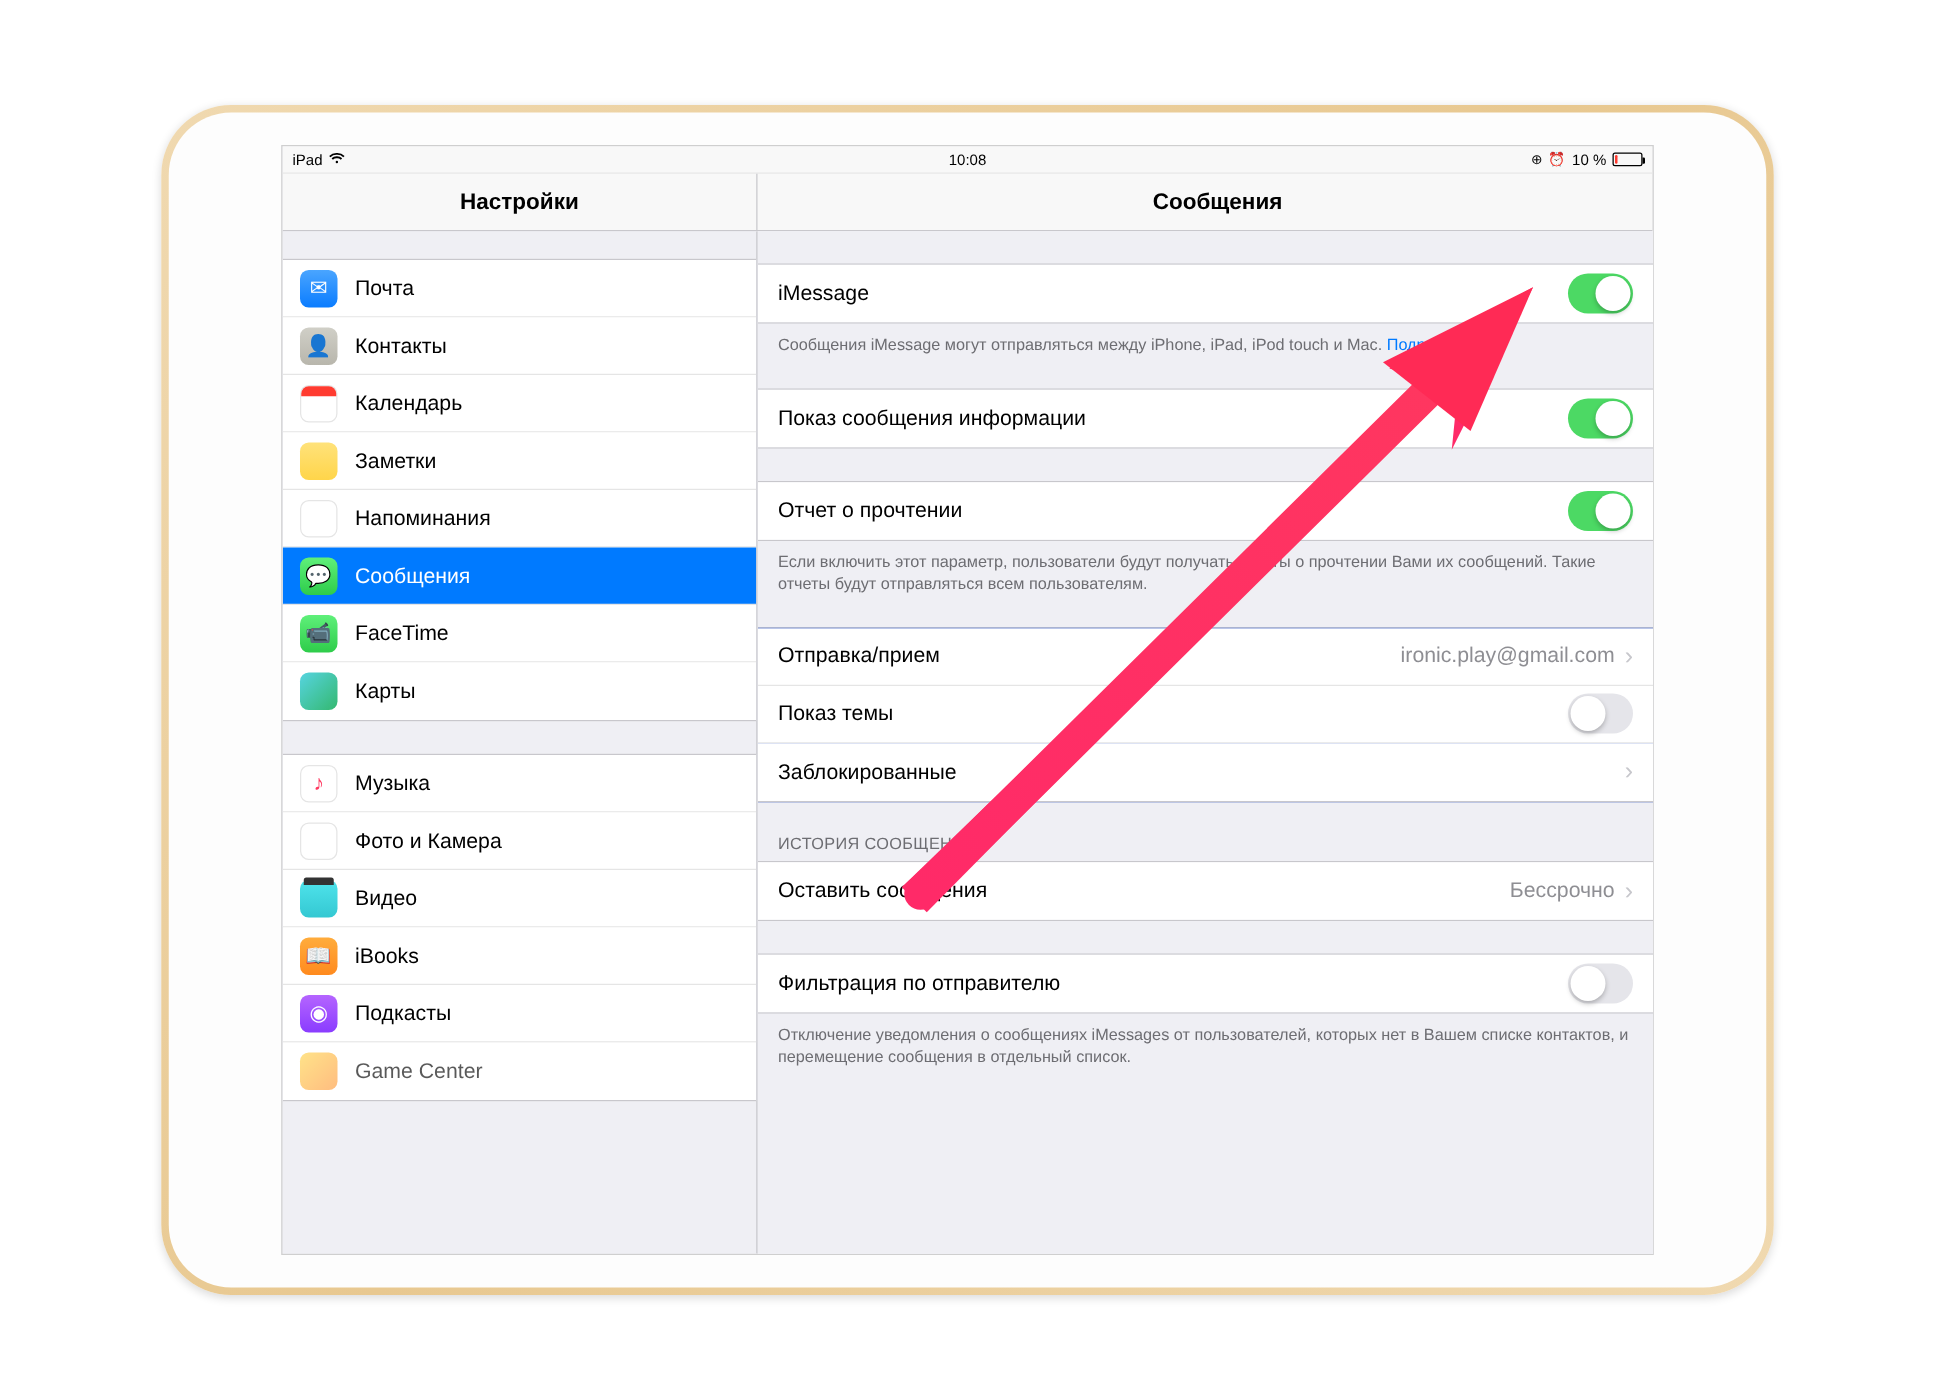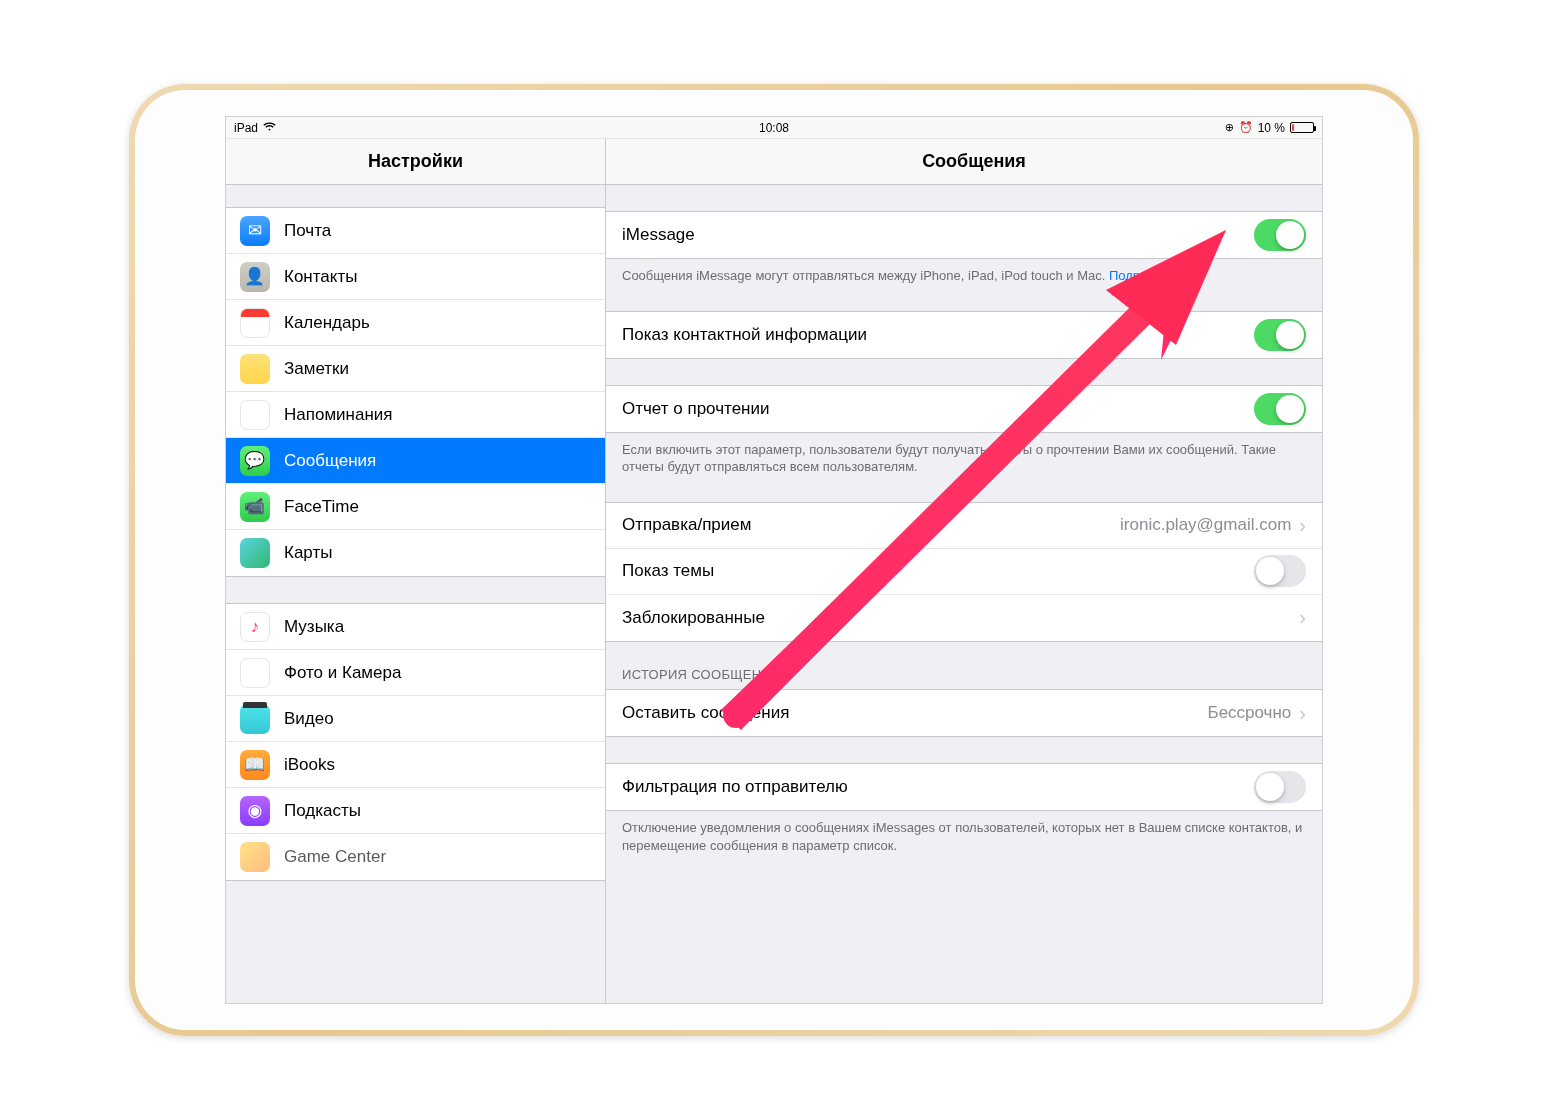--- a/index.html
+++ b/index.html
@@ -315,21 +315,21 @@
                 </div>
             </div>
           </div>
           <div class="footer-text">
             <span>Сообщения iMessage могут отправляться между iPhone, iPad, iPod touch и Mac.</span>
             <span class="link-more">Подробнее…</span>
           </div>
 
           <div class="cell-group">
             <div class="cell">
-              <span class="label">Показ контактной информации</span>
+              <span class="label">Показ сообщения информации</span>
               <div class="switch on">
                   <div class="knob"></div>
                 </div>
             </div>
           </div>
 
           <div class="cell-group">
             <div class="cell">
               <span class="label">Отчет о прочтении</span>
               <div class="switch on">
@@ -367,21 +367,21 @@
           </div>
 
           <div class="cell-group">
             <div class="cell">
               <span class="label">Фильтрация по отправителю</span>
               <div class="switch">
                   <div class="knob"></div>
                 </div>
             </div>
           </div>
-          <div class="footer-text">Отключение уведомления о сообщениях iMessages от пользователей, которых нет в Вашем списке контактов, и перемещение сообщения в параметр список.</div>
+          <div class="footer-text">Отключение уведомления о сообщениях iMessages от пользователей, которых нет в Вашем списке контактов, и перемещение сообщения в отдельный список.</div>
 
           <svg class="arrow-svg" style="left:0; top:0;" width="730" height="700">
             <defs>
               <linearGradient id="arrgrad" x1="0" y1="1" x2="1" y2="0">
                 <stop offset="0%" stop-color="#ff2a68"></stop>
                 <stop offset="100%" stop-color="#ff375f"></stop>
               </linearGradient>
             </defs>
 
             <polygon points="115,525 135,515 560,95 556,115 " fill="url(#arrgrad)"></polygon>

